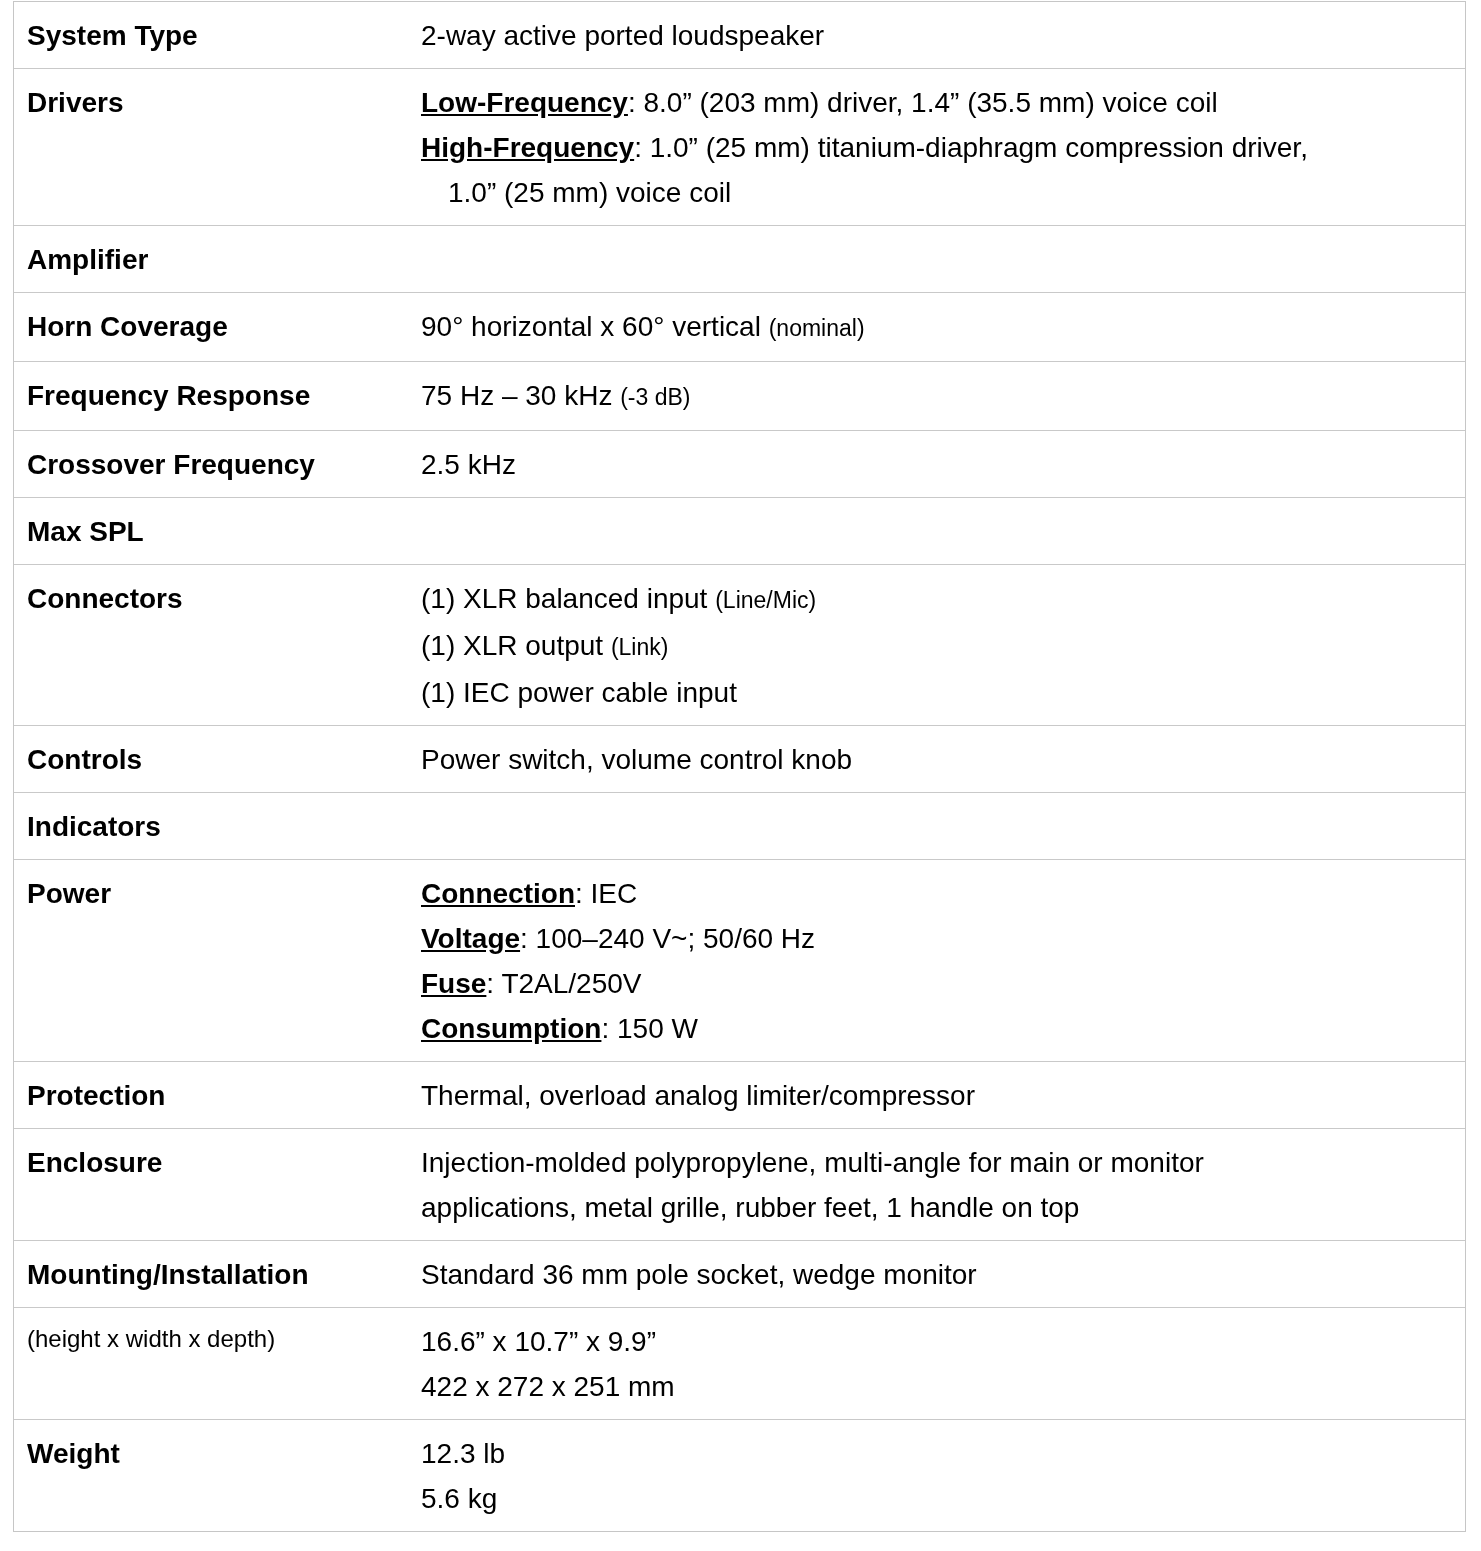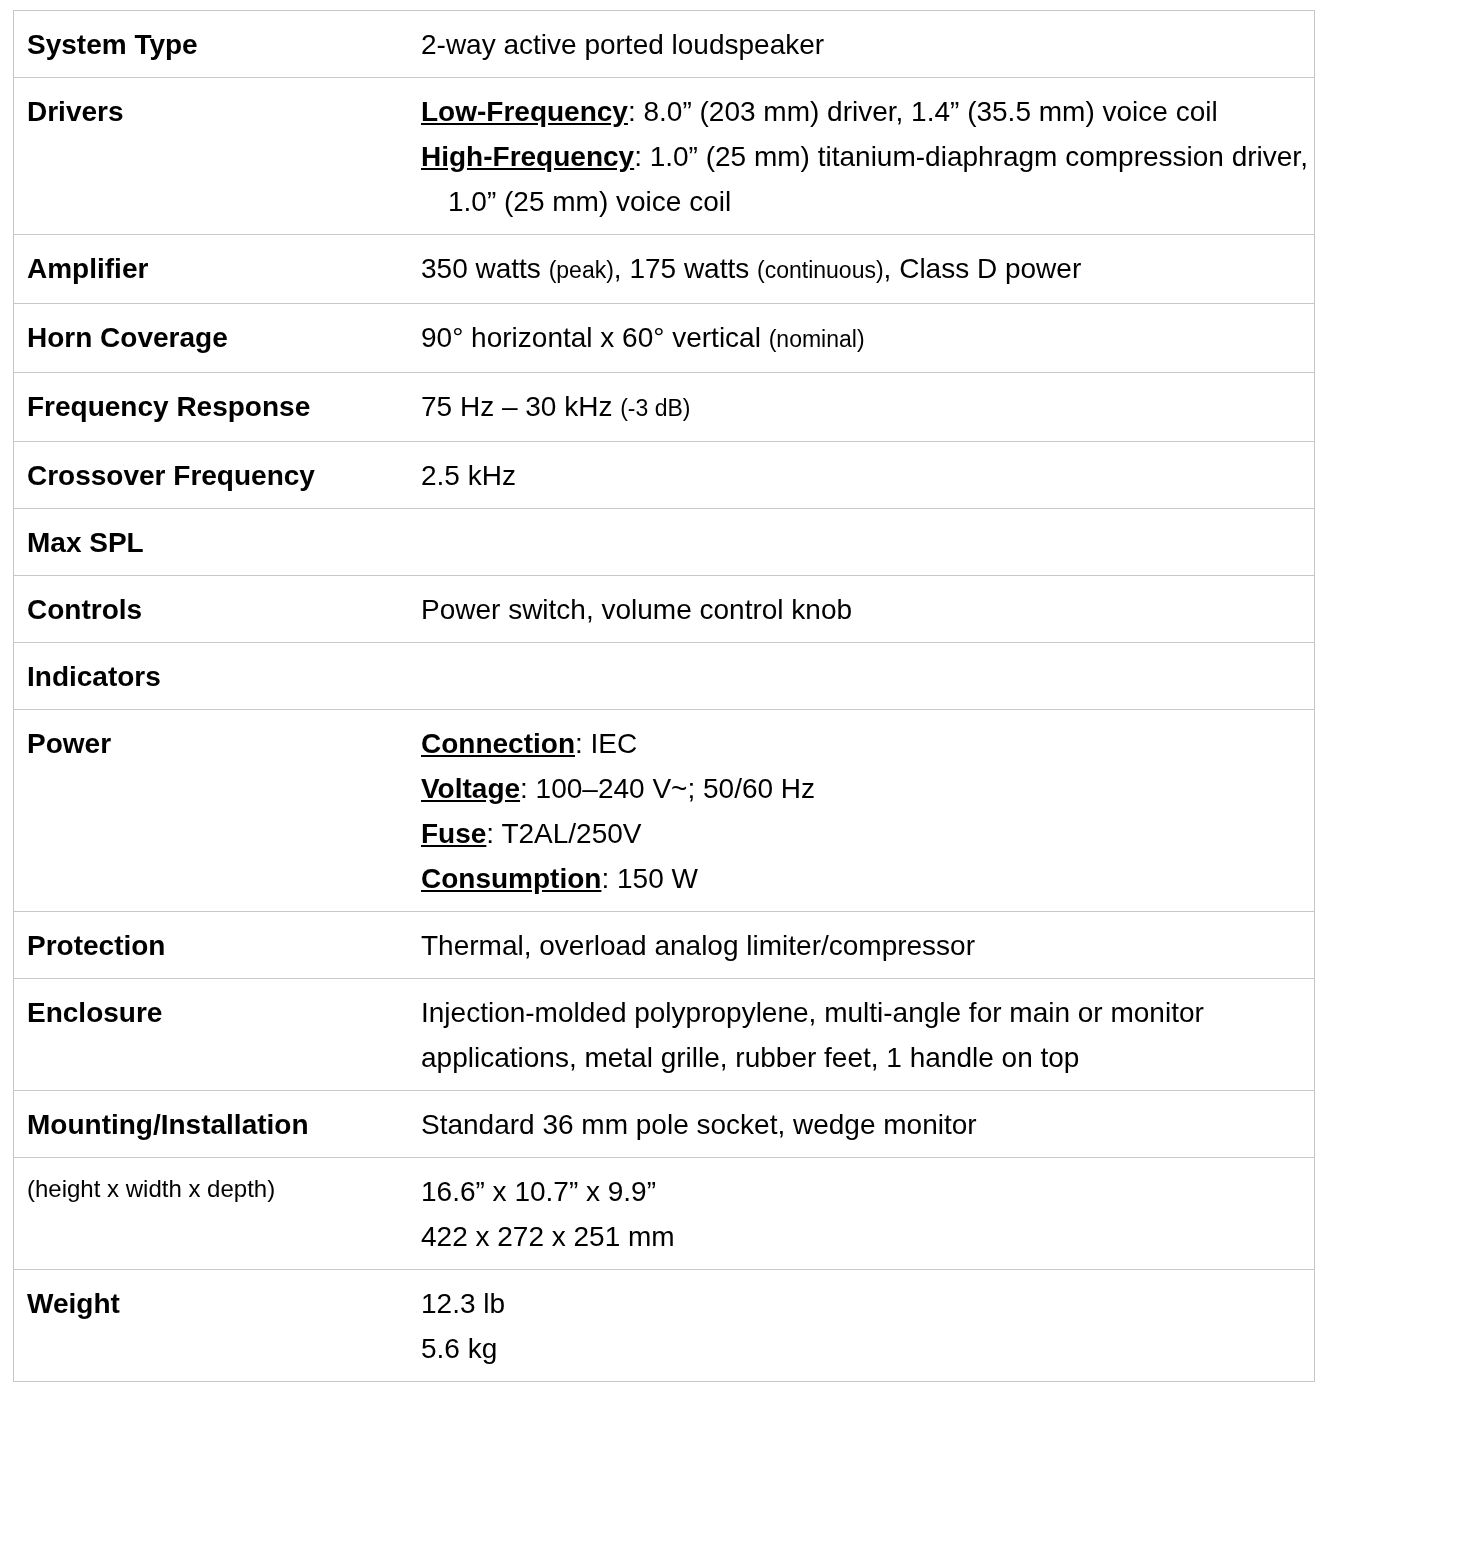--- a/index.html
+++ b/index.html
@@ -11,22 +11,22 @@
     width: 1481px;
     height: 1551px;
     font-family: "Liberation Sans", "DejaVu Sans", sans-serif;
     color: #000000;
     position: relative;
     overflow: hidden;
   }
   .spec-table {
     position: absolute;
     left: 13px;
-    top: 10px;
-    width: 1302px;
+    top: 1px;
+    width: 1453px;
     border: 1px solid #c6c6c6;
     background: #ffffff;
     box-sizing: border-box;
   }
   .row {
     display: flex;
     align-items: flex-start;
     padding: 11px 0 10px 13px;
     background: #ffffff;
   }
@@ -88,23 +88,20 @@
       <div class="value-cell">
         <div class="value-line"><span class="seg-bold">Low-Frequency</span><span>: 8.0” (203 mm) driver, 1.4” (35.5 mm) voice coil</span></div>
         <div class="value-line"><span class="seg-bold">High-Frequency</span><span>: 1.0” (25 mm) titanium-diaphragm compression driver,</span></div>
         <div class="value-line indent"><span>1.0” (25 mm) voice coil</span></div>
       </div>
     </div>
     <div class="row">
       <div class="label-cell">
         <div class="label-text">Amplifier</div>
       </div>
-      <div class="value-cell">
-        <div class="value-line"><span>350 watts </span><span class="seg-small">(peak)</span><span>, 175 watts </span><span class="seg-small">(continuous)</span><span>, Class D power</span></div>
-      </div>
     </div>
     <div class="row">
       <div class="label-cell">
         <div class="label-text">Horn Coverage</div>
       </div>
       <div class="value-cell">
         <div class="value-line"><span>90° horizontal x 60° vertical </span><span class="seg-small">(nominal)</span></div>
       </div>
     </div>
     <div class="row">
@@ -119,20 +116,30 @@
       <div class="label-cell">
         <div class="label-text">Crossover Frequency</div>
       </div>
       <div class="value-cell">
         <div class="value-line"><span>2.5 kHz</span></div>
       </div>
     </div>
     <div class="row">
       <div class="label-cell">
         <div class="label-text">Max SPL</div>
+      </div>
+    </div>
+    <div class="row">
+      <div class="label-cell">
+        <div class="label-text">Connectors</div>
+      </div>
+      <div class="value-cell">
+        <div class="value-line"><span>(1) XLR balanced input </span><span class="seg-small">(Line/Mic)</span></div>
+        <div class="value-line"><span>(1) XLR output </span><span class="seg-small">(Link)</span></div>
+        <div class="value-line"><span>(1) IEC power cable input</span></div>
       </div>
     </div>
     <div class="row">
       <div class="label-cell">
         <div class="label-text">Controls</div>
       </div>
       <div class="value-cell">
         <div class="value-line"><span>Power switch, volume control knob</span></div>
       </div>
     </div>

